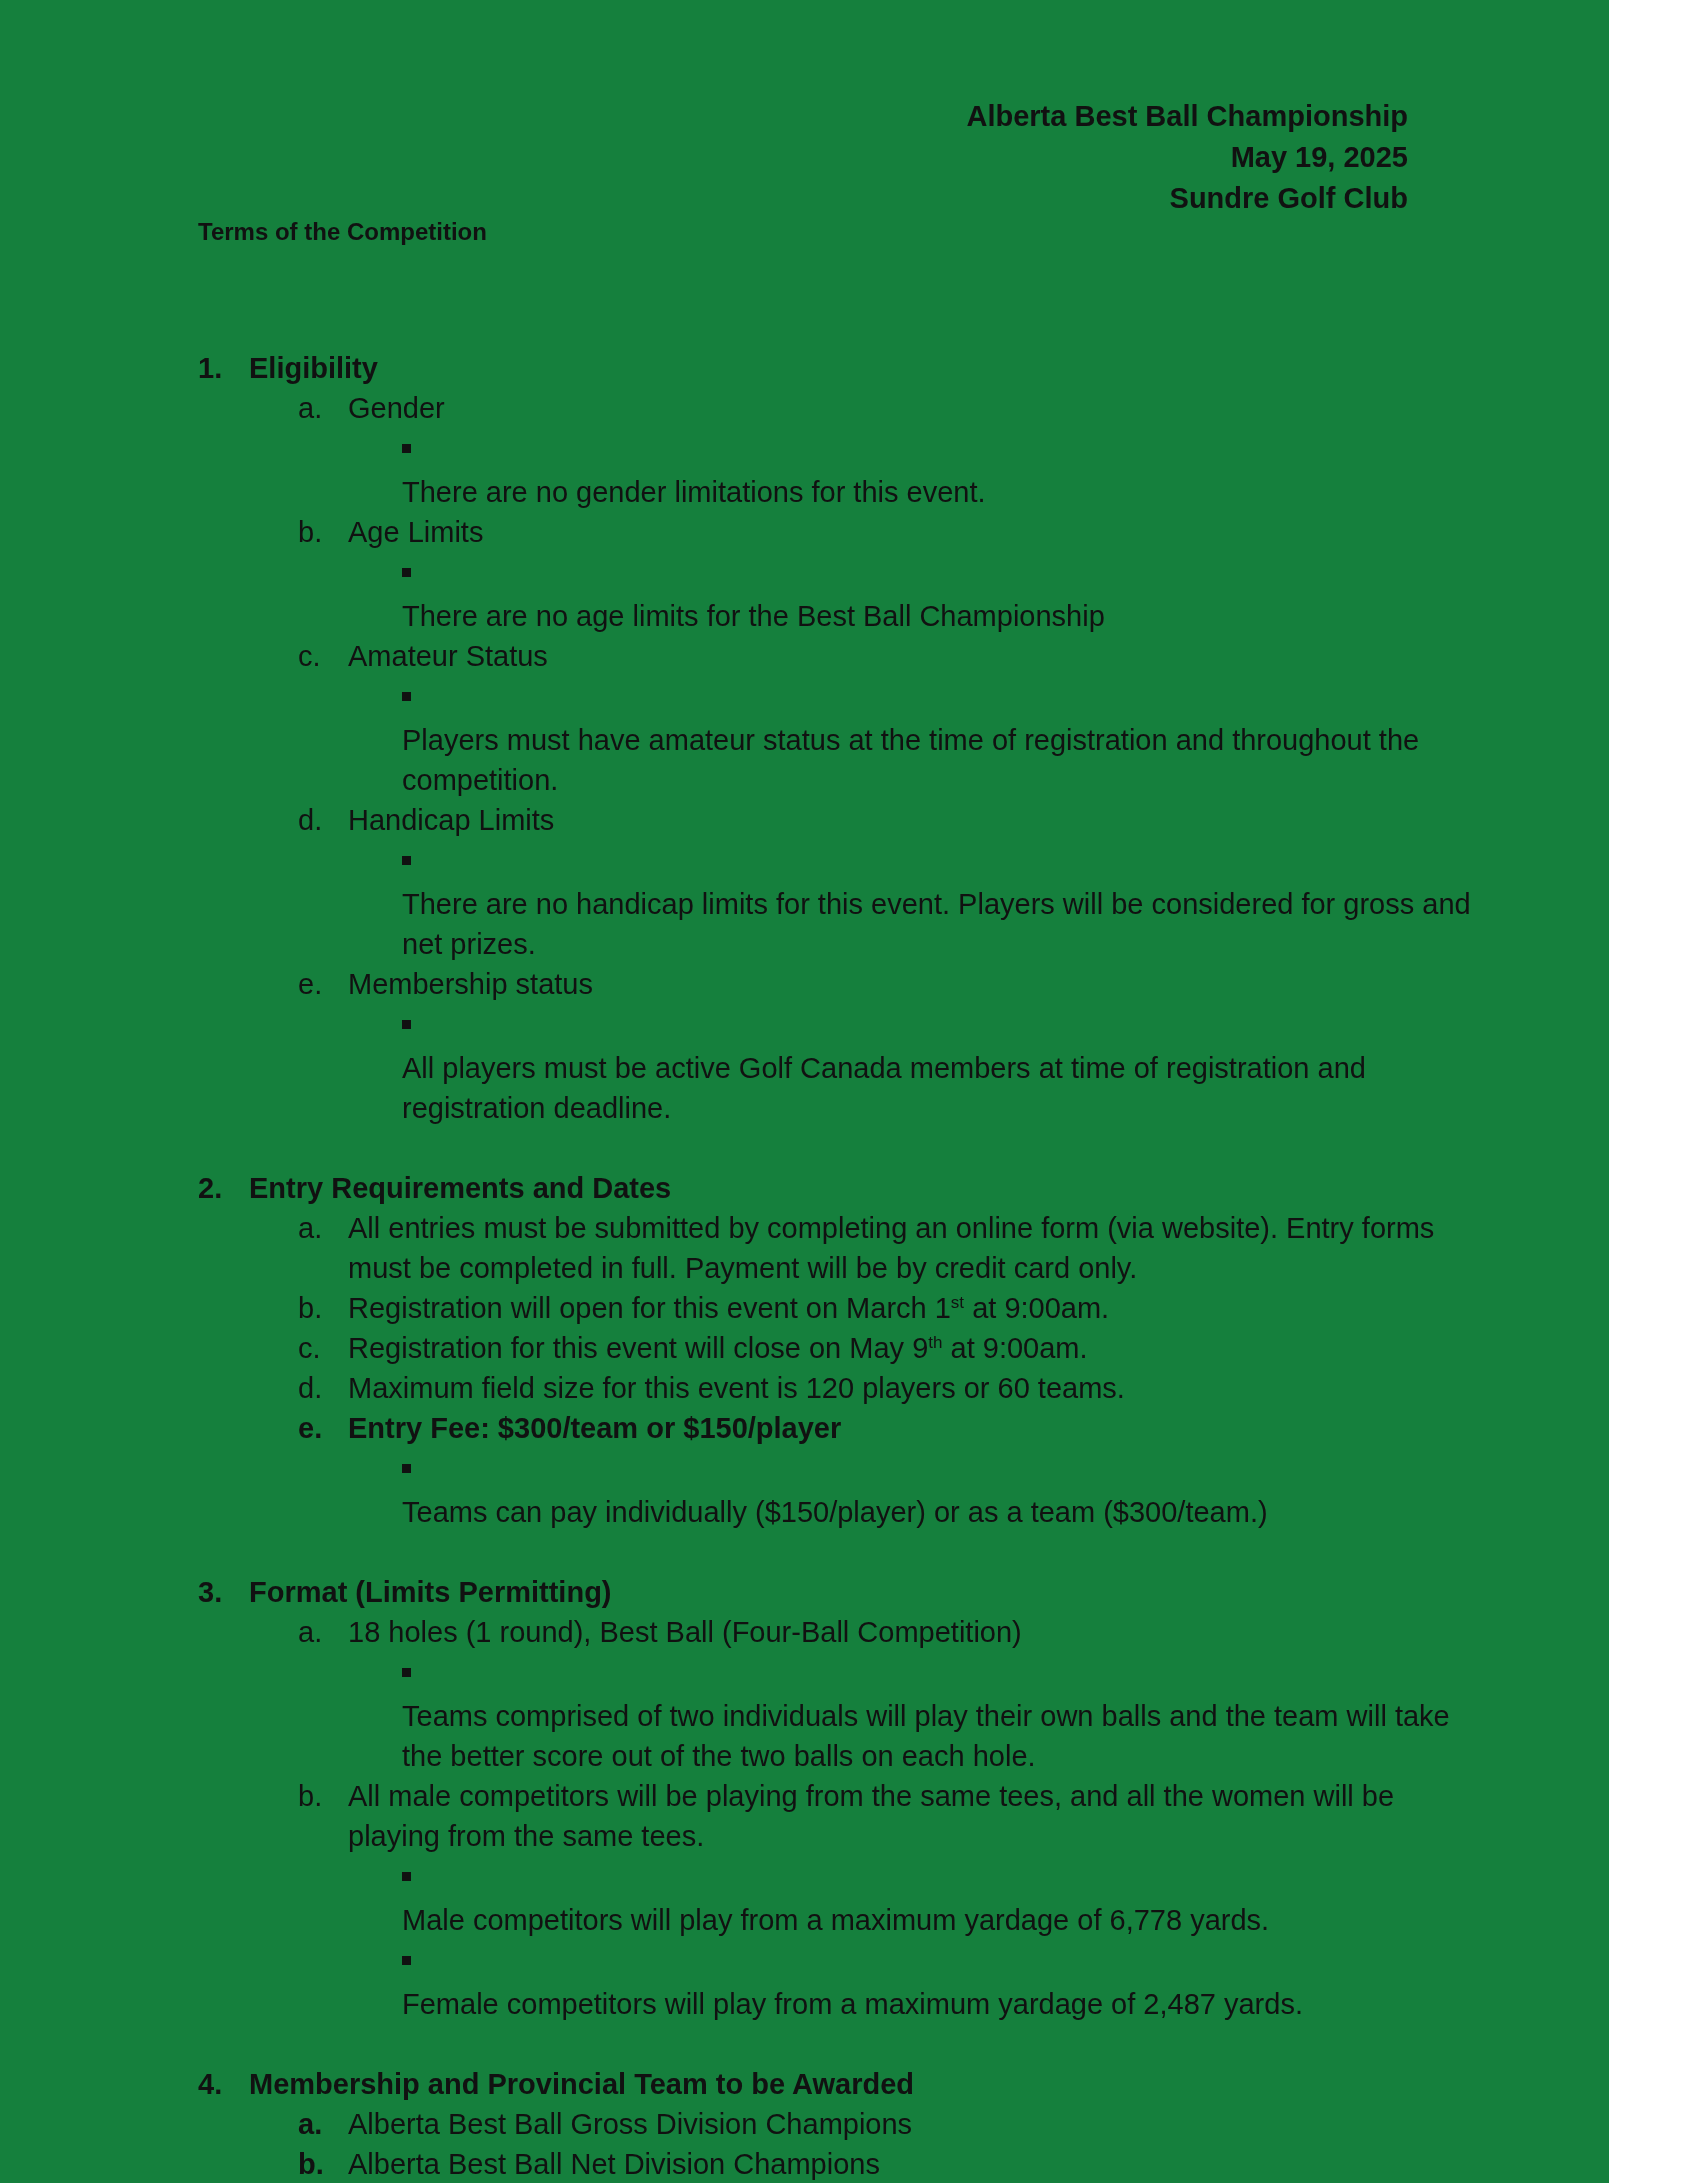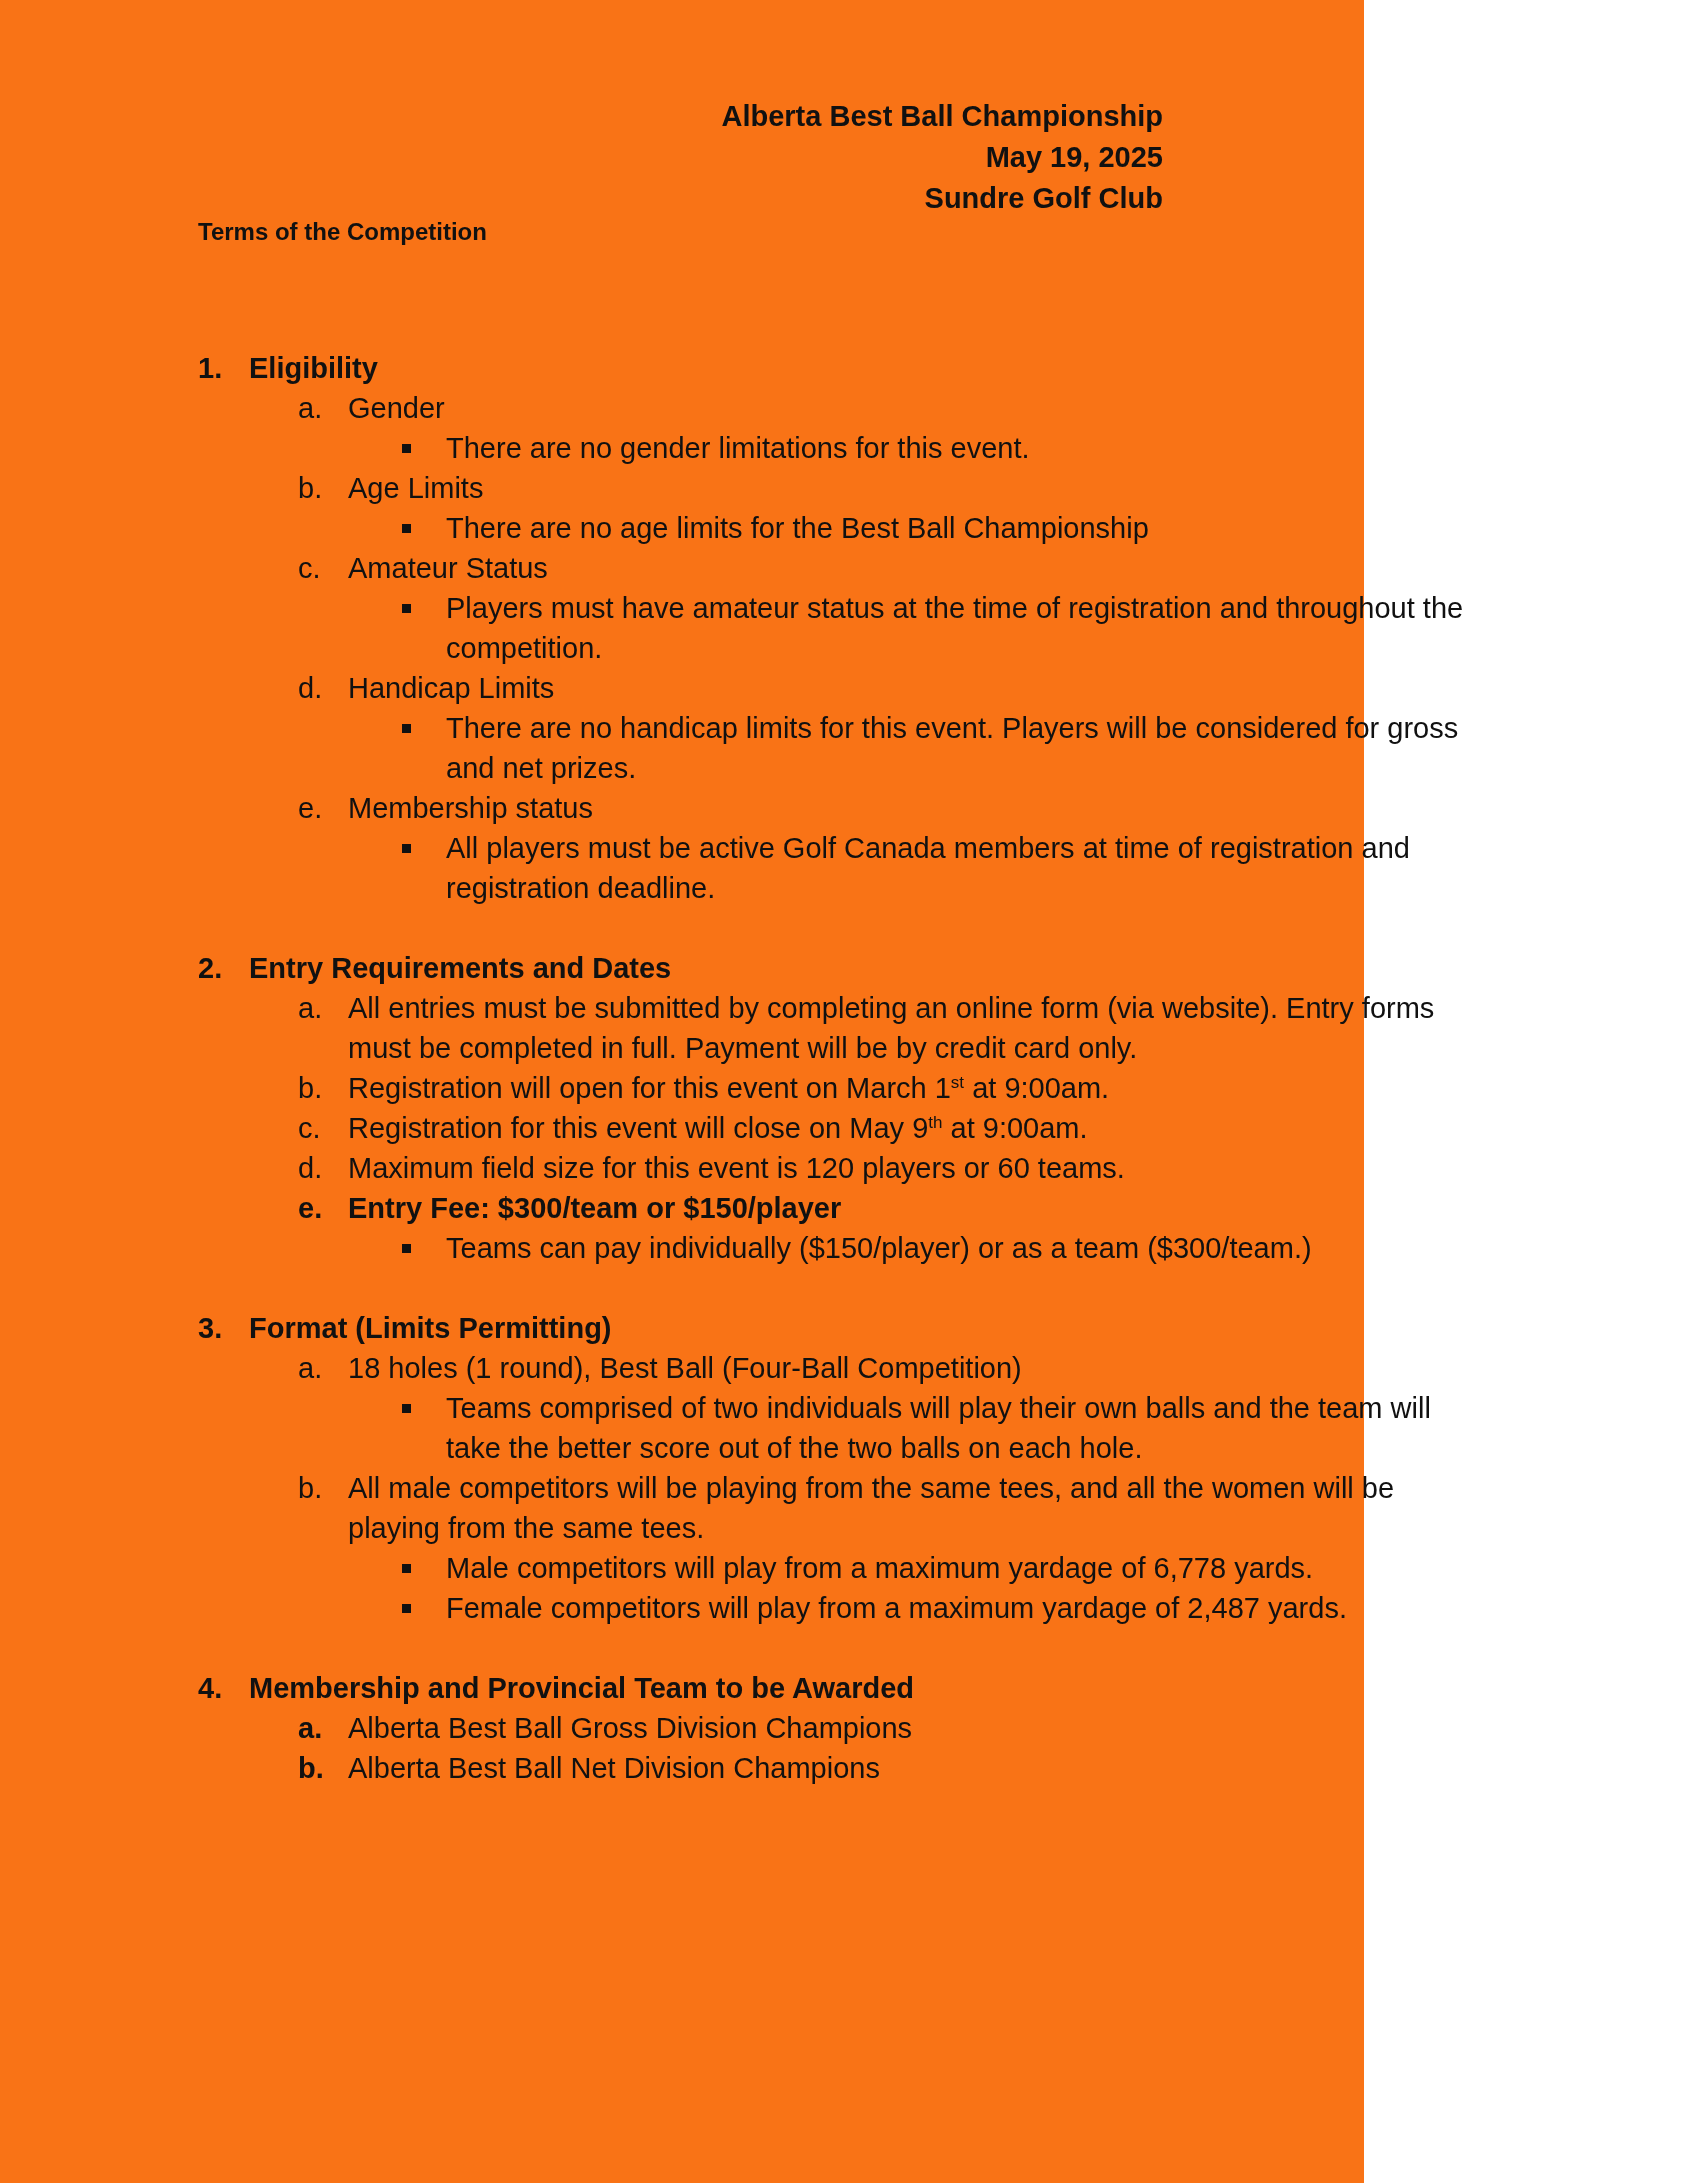--- a/index.html
+++ b/index.html
@@ -11,23 +11,23 @@
       width: 1687px;
       height: 2183px;
       position: relative;
       font-family: "Liberation Sans", "DejaVu Sans", sans-serif;
       color: #111111;
       overflow: hidden;
     }
     .page {
       position: absolute;
       left: 0; top: 0;
-      width: 1364px;
+      width: 1609px;
       height: 2183px;
-      background: #f97316;
+      background: #15803d;
     }
     .header-block {
       position: absolute;
       right: 201px;
       top: 96px;
       text-align: right;
       font-weight: bold;
       font-size: 29px;
       line-height: 41px;
     }
@@ -59,20 +59,21 @@
       display: flex;
       margin-left: 100px;
     }
     .item-marker { width: 50px; flex: 0 0 50px; }
     .item-text { flex: 1; padding-right: 8.4px; }
     .item.bold .item-marker, .item.bold .item-text { font-weight: bold; }
     .item.marker-bold .item-marker { font-weight: bold; }
     .bullet {
       display: flex;
       margin-left: 204px;
+      flex-direction: column;
     }
     .bullet-marker {
       width: 44px;
       flex: 0 0 44px;
       position: relative;
     }
     .bullet-marker::before {
       content: "";
       position: absolute;
       left: 0;

